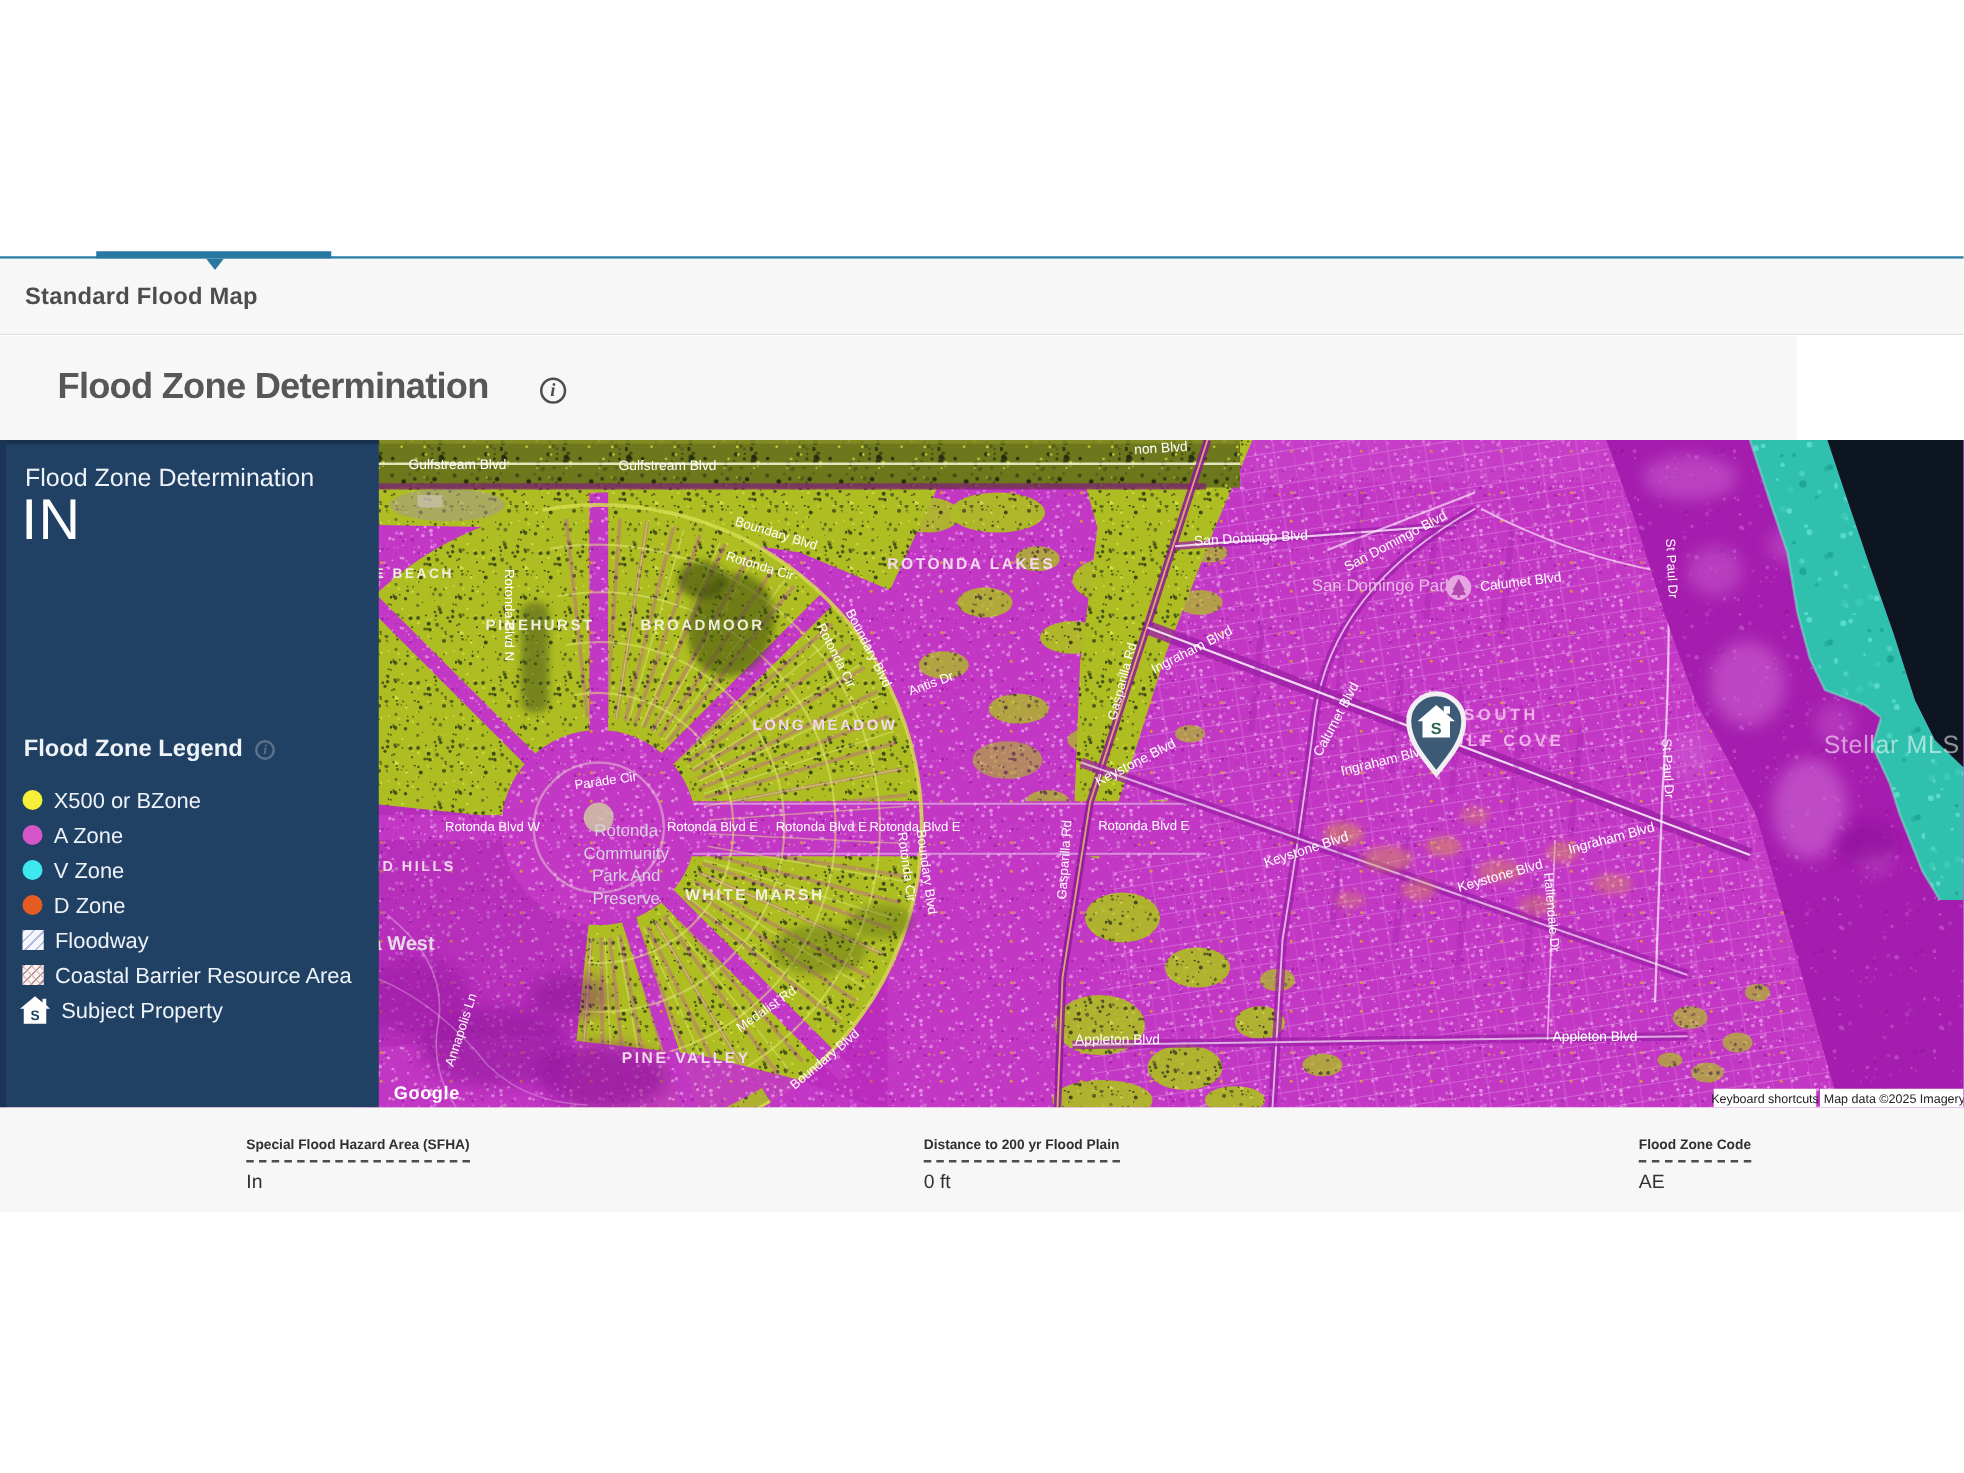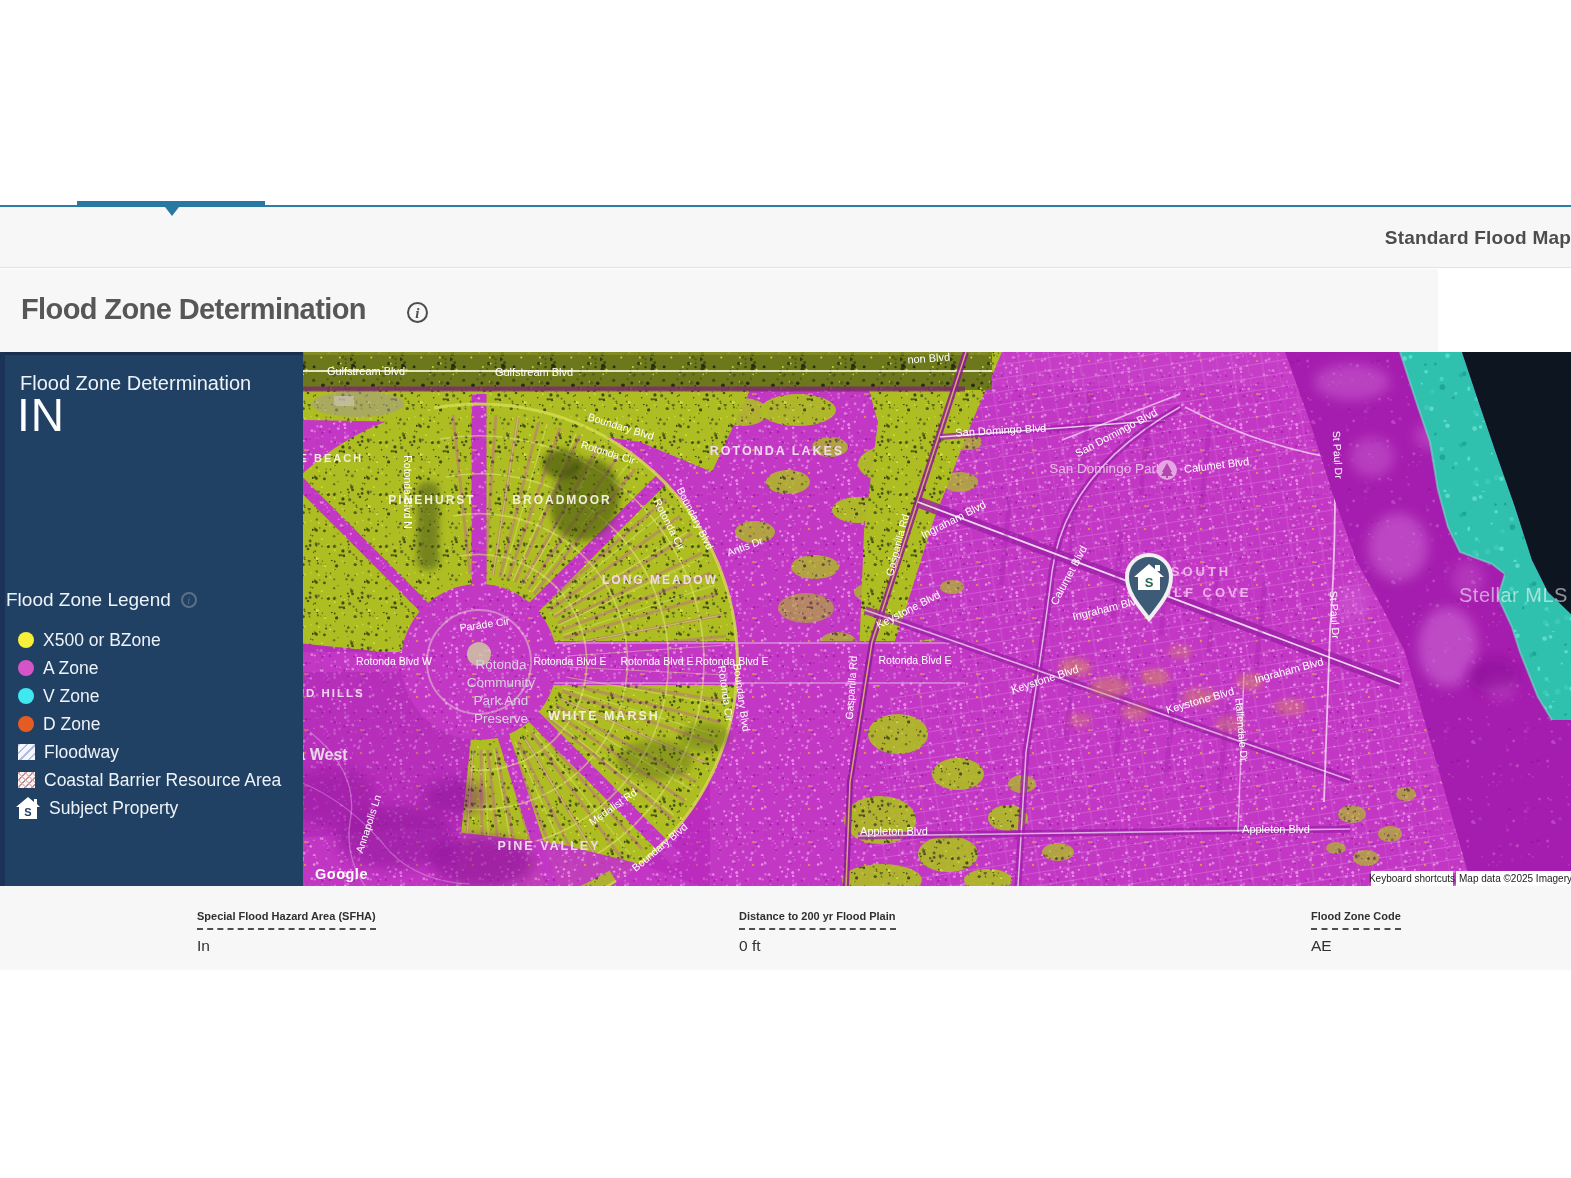--- a/index.html
+++ b/index.html
@@ -5,33 +5,33 @@
   * { margin:0; padding:0; box-sizing:border-box; }
   html,body { width:1571px; height:1178px; background:#ffffff; font-family:"Liberation Sans", sans-serif; overflow:hidden; }
   .page { position:relative; width:1571px; height:1178px; }
 
   
   .tabrule { position:absolute; left:0; top:205px; width:1571px; height:2px; background:#2e7ea3; }
   .tabthick { position:absolute; left:77px; top:201px; width:188px; height:6px; background:#2878a2; }
   .tabtri { position:absolute; left:165px; top:207px; z-index:6; width:0; height:0; border-left:7px solid transparent; border-right:7px solid transparent; border-top:9px solid #2878a2; }
 
   .band1 { position:absolute; left:0; top:207px; width:1571px; height:61px; background:#f7f7f7; border-bottom:1px solid #e2e2e2; }
-  .band1 h2 { font-size:19px; font-weight:bold; color:#4d4d4d; margin:20px 0 0 20px; letter-spacing:0.2px;text-align:right; }
-
-  .band2 { position:absolute; left:0; top:269px; width:1438px; height:83px; background:#f7f7f7; }
+  .band1 h2 { font-size:19px; font-weight:bold; color:#4d4d4d; margin:20px 0 0 20px; letter-spacing:0.2px; }
+
+  .band2 { position:absolute; left:0; top:269px; width:1438px; height:83px; background:#f7f7f7;padding-left:25px; }
   .band2 h1 { font-size:29px; font-weight:bold; color:#575757; margin:24px 0 0 21px; letter-spacing:-0.6px; display:inline-block; }
   .info { display:inline-block; width:21px; height:21px; border:2px solid #4d4d4d; border-radius:50%; color:#4d4d4d; font-size:15px; font-weight:bold; text-align:center; line-height:19px; vertical-align:1px; margin-left:41px; font-family:"Liberation Serif",serif; font-style:italic; }
 
   .mapwrap { position:absolute; left:0; top:352px; width:1571px; height:534px; background:#bd2ebf; overflow:hidden; }
 
   
   .panel { position:absolute; left:0; top:0; width:303px; height:534px; background:#204064; border-left:5px solid #1a3356; box-shadow: inset 0 3px 0 #192f4e; }
   .panel .fzd { color:#eef3f8; font-size:20px; font-weight:400; margin:20px 0 0 15px; }
   .panel .in { color:#ffffff; font-size:46px; font-weight:300; margin:-7px 0 0 12px; letter-spacing:1px; }
-  .panel .leg { color:#eef3f8; font-size:19px; font-weight:400; margin:147px 0 0 1px; }
+  .panel .leg { color:#eef3f8; font-size:19px; font-weight:700; margin:147px 0 0 14px; }
   .leginfo { display:inline-block; width:16px; height:16px; border:2px solid #5c7089; border-radius:50%; color:#5c7089; font-size:11px; text-align:center; line-height:13px; vertical-align:2px; margin-left:10px; font-family:"Liberation Serif",serif; font-style:italic; }
   .litem { display:flex; align-items:center; margin:12px 16px 0 13px; height:16px; color:#eef3f8; font-size:17.5px; }
   .litem .dot { width:16px; height:16px; border-radius:50%; margin-right:9px; flex:none; }
   .litem .sq { width:17px; height:16px; margin-right:9px; flex:none; }
 
   
   .stats { position:absolute; left:0; top:886px; width:1571px; height:84px; background:#f7f7f7; }
   .stat { position:absolute; top:20px; }
   .stat .lbl { font-size:11px; font-weight:bold; color:#303030; padding-bottom:6px; border-bottom:2px dashed #4d4d4d; display:inline-block; }
   .stat .val { font-size:15.5px; color:#303030; margin-top:7px; }

